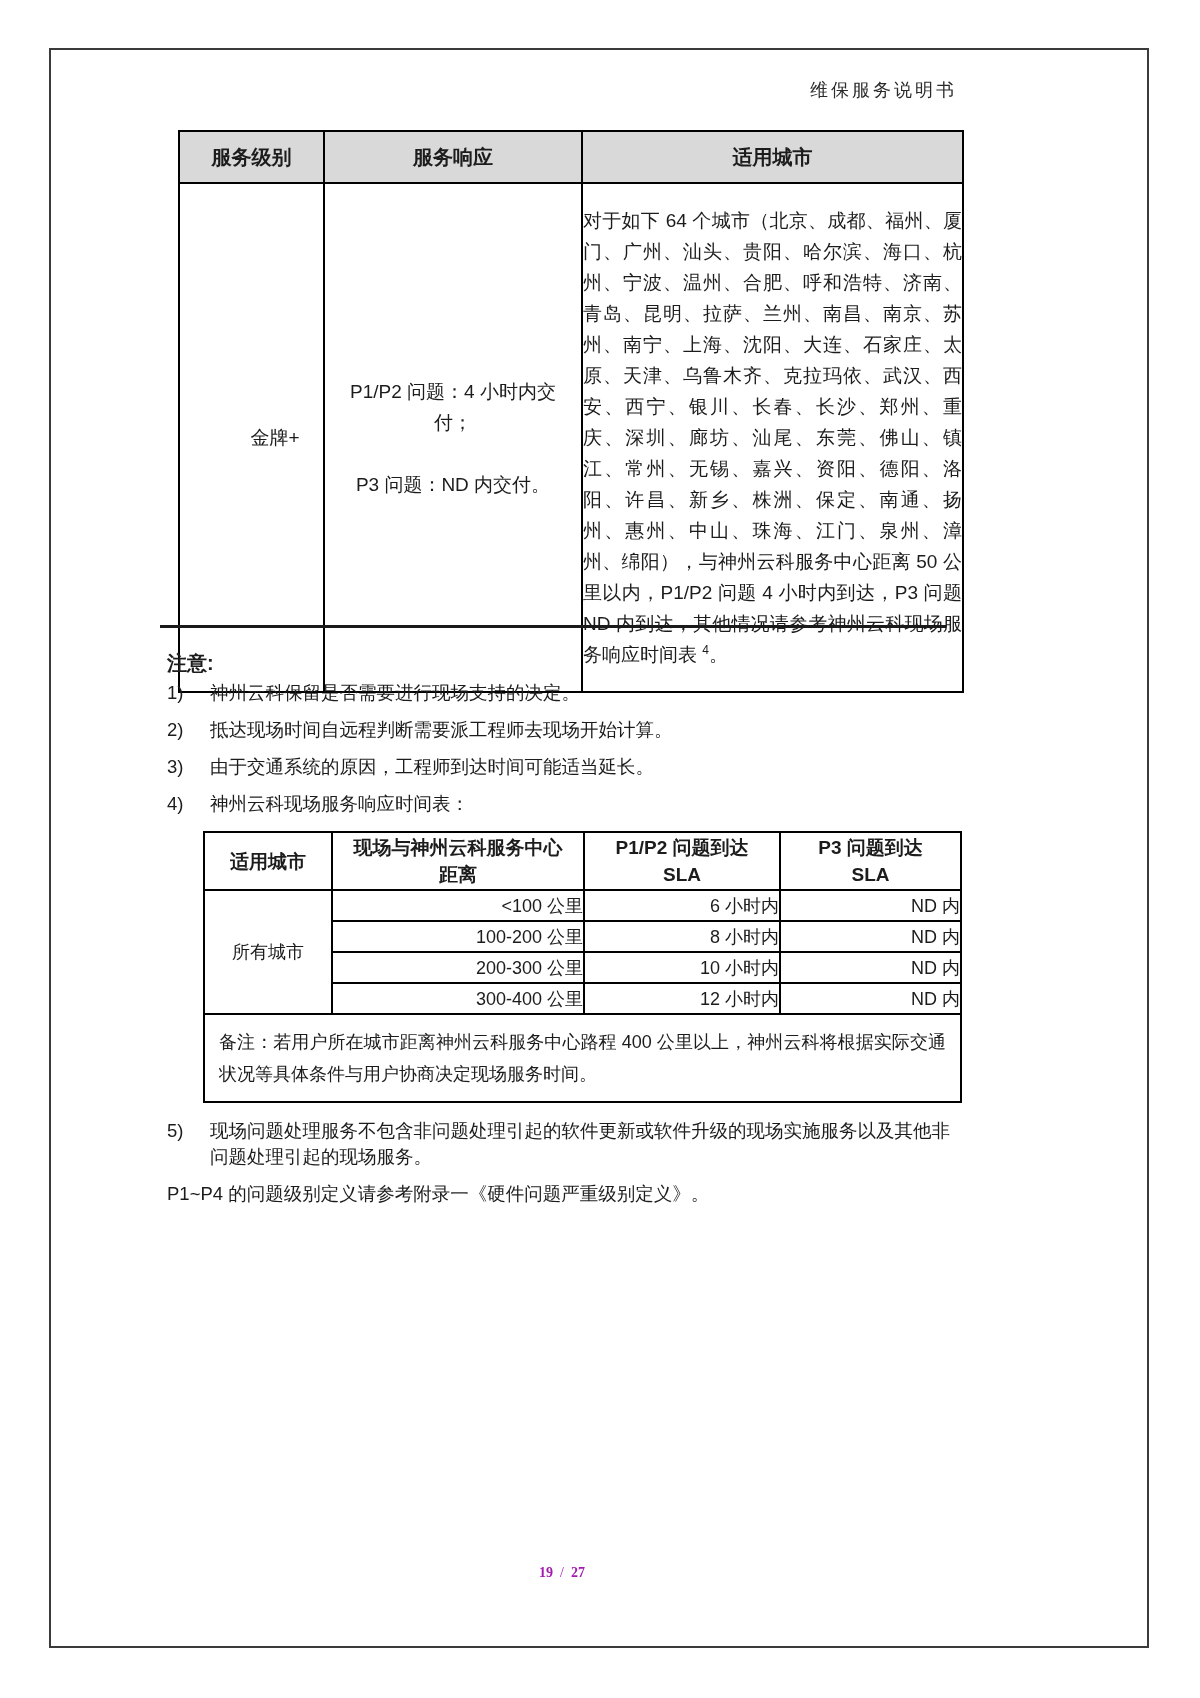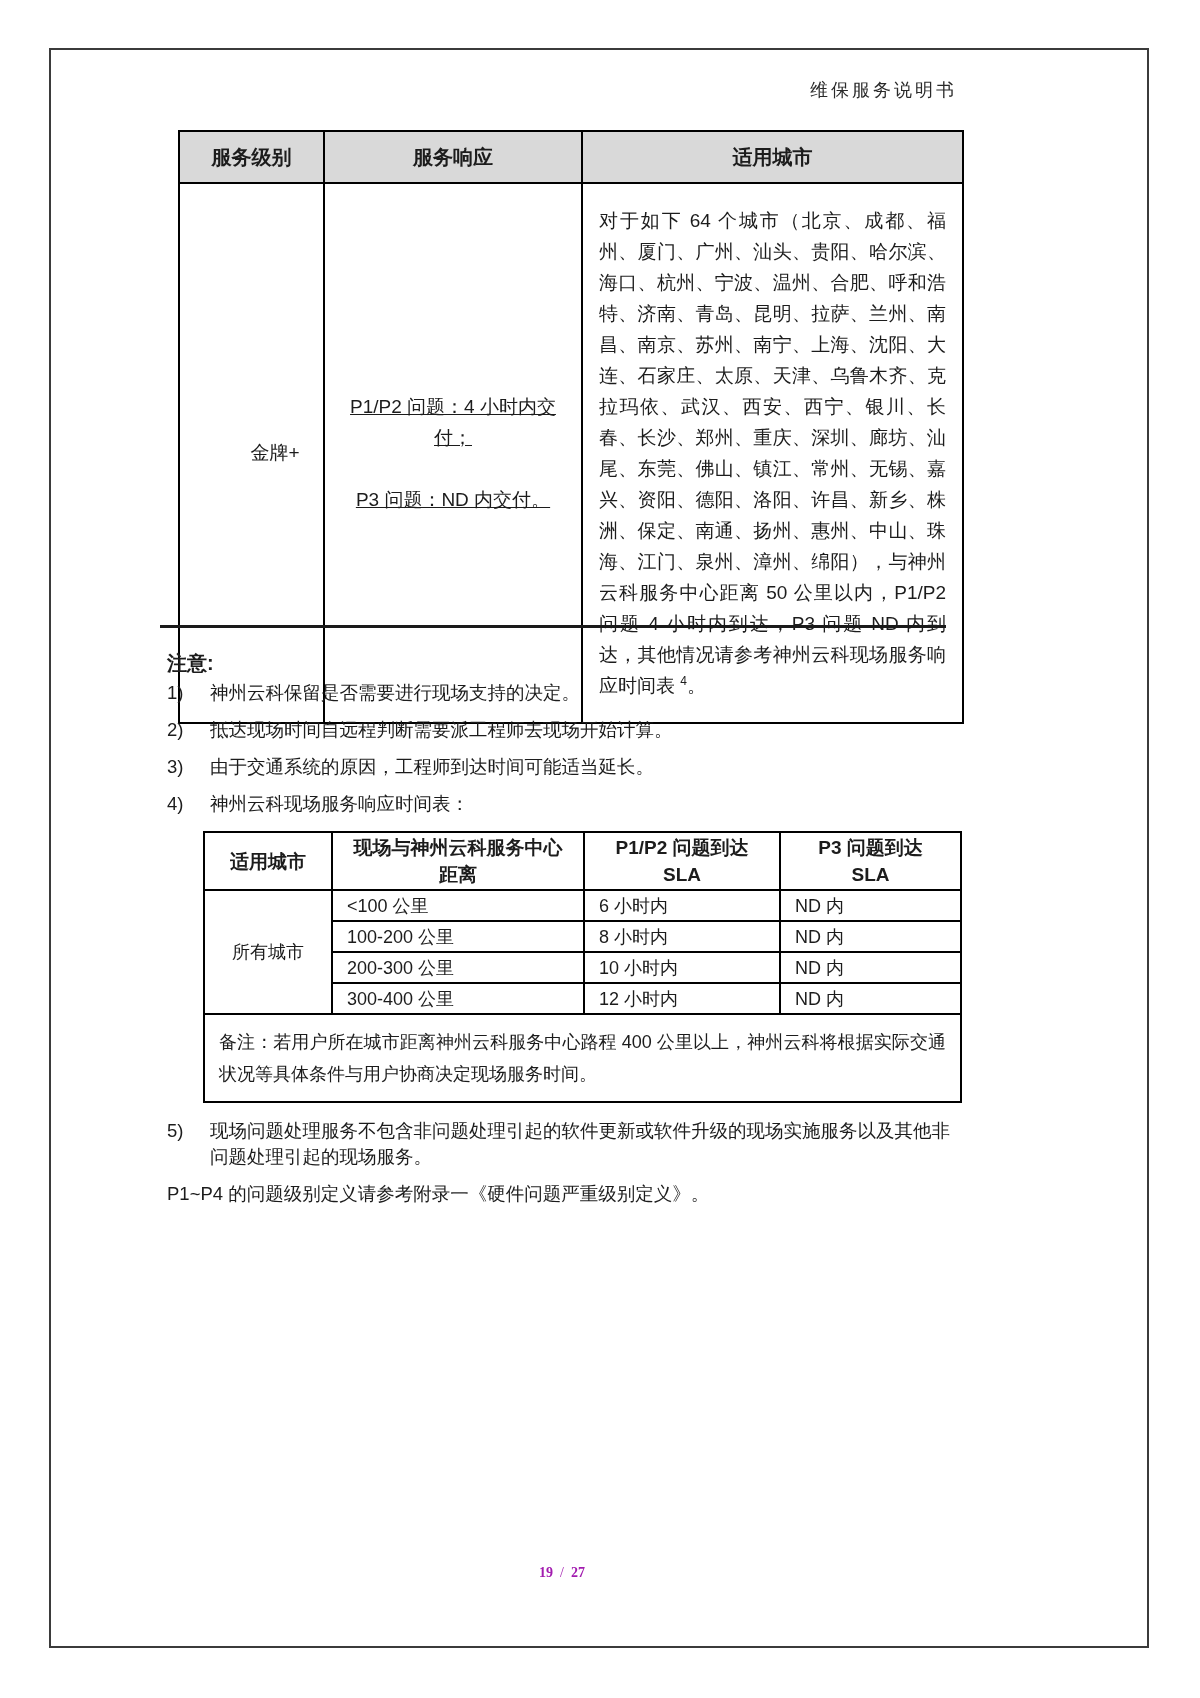--- a/index.html
+++ b/index.html
@@ -61,27 +61,27 @@
     font-size: 19px;
     padding-left: 48px;
   }
   .t1 td.resp-cell {
     text-align: center;
     vertical-align: middle;
     font-size: 19px;
     line-height: 31px;
     padding: 0 16px;
   }
-  .t1 td.resp-cell p { margin: 0; text-decoration: underline; }
+  .t1 td.resp-cell p { margin: 0; }
   .t1 td.resp-cell p + p { margin-top: 31px; }
   .t1 td.cities-cell {
     vertical-align: top;
     font-size: 19px;
     line-height: 31px;
-    padding: 21px 16px;
+    padding: 21px 0;
     text-align: justify;
   }
   sup.footnote {
     font-size: 12px;
     vertical-align: super;
     line-height: 0;
   }
   
   .thick-rule {
     position: absolute;
@@ -113,20 +113,21 @@
   .note .num { width: 43px; flex: none; }
   .note .body { flex: 1; }
   
   .t2 {
     width: 757px;
     margin: 14px 0 15px 36px;
   }
   .t2 th, .t2 td {
     border: 2px solid #000;
     box-sizing: border-box;
+    text-align: right;
   }
   .t2 th {
     height: 58px;
     font-size: 19px;
     font-weight: bold;
     text-align: center;
     vertical-align: middle;
     line-height: 27px;
     padding: 0 16px;
     background: #fff;

